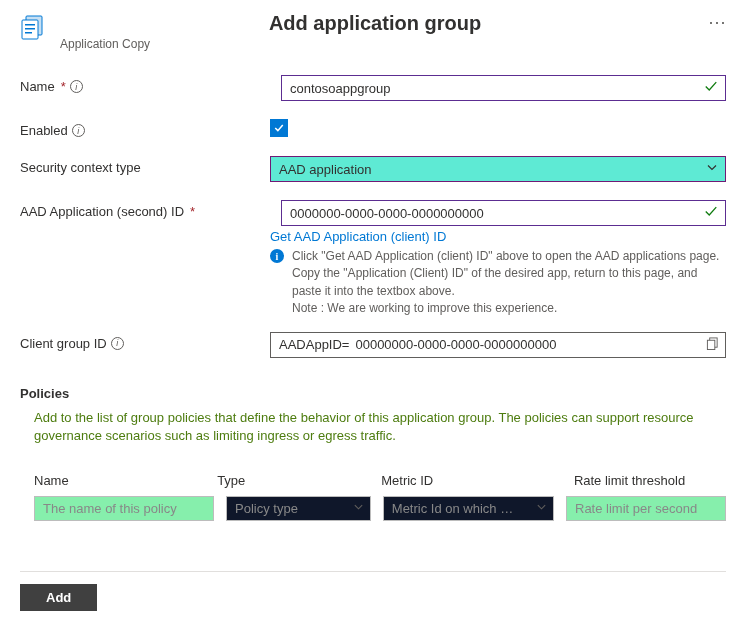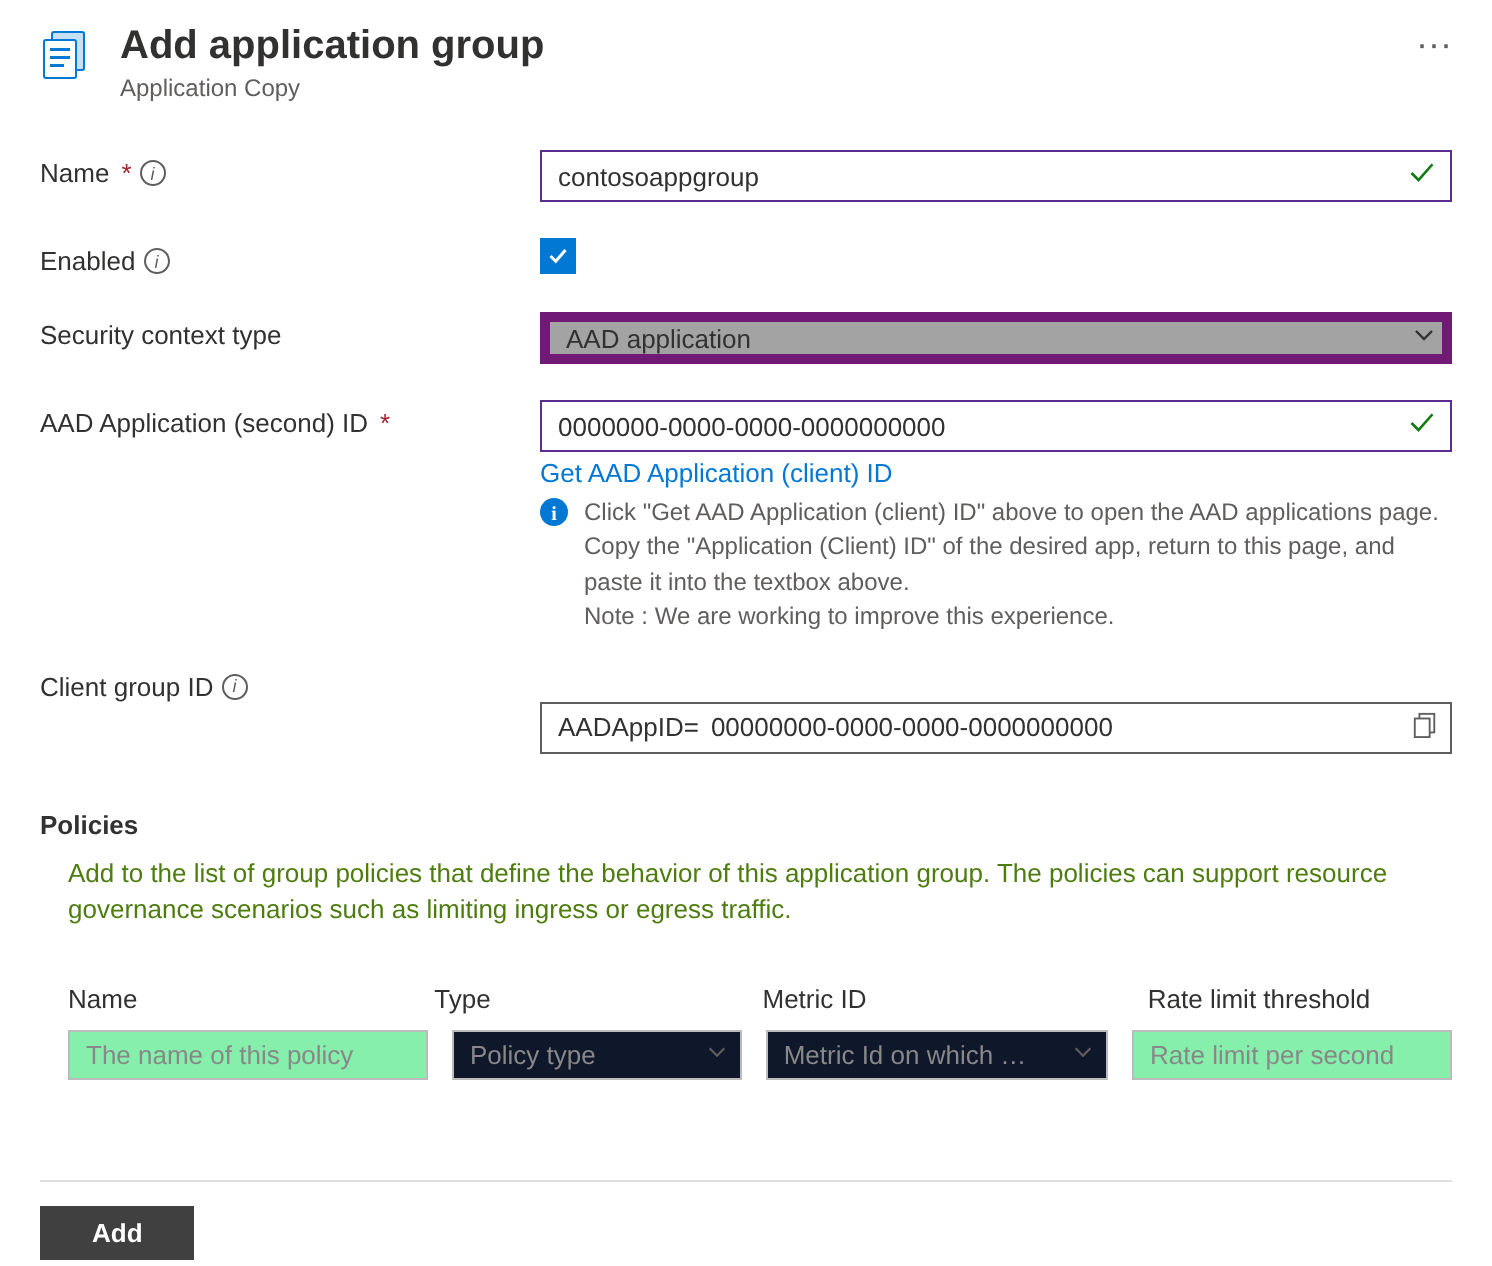--- a/index.html
+++ b/index.html
@@ -27,20 +27,21 @@
       flex-shrink: 0;
       margin-top: 2px;
     }
     .header-text {
       flex: 1;
     }
     .header-title {
       font-size: 20px;
       font-weight: 600;
       color: #323130;
+      text-align: center;
     }
     .header-subtitle {
       font-size: 12px;
       color: #605e5c;
       margin-top: 2px;
     }
     .header-dots {
       color: #605e5c;
       font-size: 18px;
       line-height: 20px;
@@ -90,20 +91,21 @@
       border: 1px solid #605e5c;
       font-family: inherit;
       font-size: 13px;
       color: #323130;
     }
     .text-input.validated {
       border: 1px solid #5c2d91;
     }
     .input-wrap {
       position: relative;
+      margin-left: 11px;
     }
     .check-mark {
       position: absolute;
       right: 8px;
       top: 50%;
       transform: translateY(-50%);
       color: #107c10;
       pointer-events: none;
     }
     .checkbox-box {
@@ -119,23 +121,23 @@
       width: 12px;
       height: 12px;
     }
     .select-wrap {
       position: relative;
     }
     .select-box {
       width: 100%;
       height: 26px;
       padding: 3px 28px 3px 8px;
-      border: 5px solid #701a75;
-      font-size: 13px;
-      background: #a3a3a3;
+      border: 1px solid #701a75;
+      font-size: 13px;
+      background: #5eead4;
       display: flex;
       align-items: center;
       cursor: pointer;
     }
     .chevron-down {
       position: absolute;
       right: 8px;
       top: 50%;
       transform: translateY(-50%);
       pointer-events: none;
@@ -162,21 +164,20 @@
       margin-top: 1px;
     }
     .readonly-box {
       border: 1px solid #605e5c;
       height: 26px;
       display: flex;
       align-items: center;
       padding: 0 30px 1px 8px;
       position: relative;
       font-size: 13px;
-      margin-top: 19px;
     }
     .readonly-prefix {
       padding-right: 6px;
     }
     .readonly-value {
       flex: 1;
     }
     .copy-icon {
       position: absolute;
       right: 6px;

